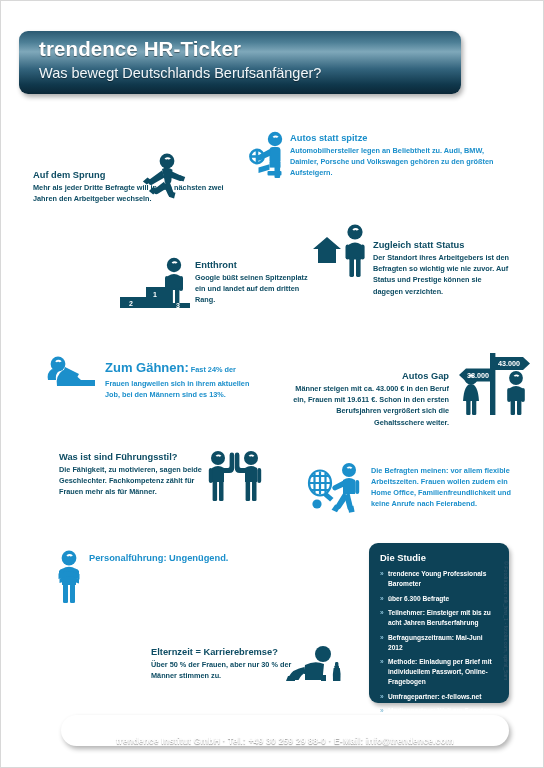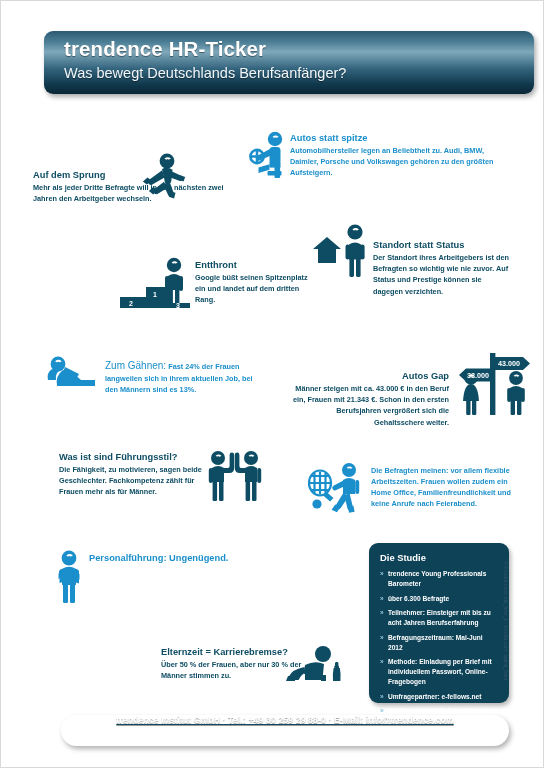--- a/index.html
+++ b/index.html
@@ -13,59 +13,58 @@
   }
   .page{
     position:absolute;inset:0;
     background:#ffffff;
     border:1px solid #d8d8d8;
     box-sizing:border-box;
   }
 
   
   .header{
-    position:absolute;left:18px;top:30px;width:490px;height:63px;
+    position:absolute;left:18px;top:30px;width:442px;height:63px;
     border-radius:9px;
     background:linear-gradient(to bottom,#2b5a72 0%,#4d7f96 18%,#7fa8ba 33%,#33647d 60%,#10384c 85%,#0a2636 100%);
     box-shadow:2px 3px 5px rgba(0,0,0,.33);
     overflow:hidden;
-    margin-left:25px;
   }
   .header .h1{
     position:absolute;left:20px;top:6px;
     font-size:20.5px;font-weight:bold;color:#ffffff;
     letter-spacing:.1px;
     text-shadow:0 1px 1px rgba(0,0,0,.45);
   }
   .header .h2{
     position:absolute;left:20px;top:34px;
     font-size:14.5px;font-weight:normal;color:#f2f7fa;
     text-shadow:0 1px 1px rgba(0,0,0,.4);
   }
 
   
   .footer{
     position:absolute;left:60px;top:714px;width:448px;height:31px;
     border-radius:16px;
     background:linear-gradient(to bottom,#2d5d74 0%,#558architecture 0%,#5b8aa0 16%,#366a83 48%,#12394d 82%,#0b2staat 100%,#0b2737 100%);
     box-shadow:2px 3px 5px rgba(0,0,0,.3);
-    display:flex;align-items:flex-start;justify-content:center;text-decoration:underline;
+    display:flex;align-items:flex-end;justify-content:center;
   }
   .footer span{
     font-size:8.6px;font-weight:bold;color:#ffffff;letter-spacing:.15px;
     text-shadow:0 1px 1px rgba(0,0,0,.4);
   }
 
   
   .block{position:absolute;}
   .ttl{font-size:9.3px;font-weight:bold;line-height:1.32;margin:0 0 1px 0;}
   .bdy{font-size:7.3px;font-weight:bold;line-height:1.52;margin:0;}
   .dark{color:#0d4c63;}
   .blue{color:#1b8fcb;}
-  .inline-ttl{font-size:10px;font-weight:normal;margin-top:20px;}
+  .inline-ttl{font-size:13px;font-weight:bold;margin-top:20px;}
   .inline-bdy{font-size:7.3px;font-weight:bold;line-height:1.52;}
   .right{text-align:right;}
 
   svg{display:block;overflow:visible;}
 
   
   .studie{
     position:absolute;left:368px;top:542px;width:140px;height:160px;
     background:#0d4257;border-radius:9px;
     box-shadow:2px 3px 4px rgba(0,0,0,.28);
@@ -142,21 +141,21 @@
         <g stroke="#1b8fcb" stroke-width="2.6" fill="none">
           <circle cx="8" cy="25.5" r="6.6"></circle>
           <line x1="1.4" y1="25.5" x2="14.6" y2="25.5"></line>
           <line x1="8" y1="18.9" x2="8" y2="32.1"></line>
         </g>
       </g>
     </svg>
   </div>
 
   <div class="block" style="left:372px;top:238px;width:140px;">
-    <div class="ttl dark">Standort statt Status</div>
+    <div class="ttl dark">Zugleich statt Status</div>
     <div class="bdy dark">Der Standort ihres Arbeitgebers ist den Befragten so wichtig wie nie zuvor. Auf Status und Prestige können sie dagegen verzichten.</div>
   </div>
   <div class="block" style="left:310px;top:222px;">
     <svg width="62" height="56" viewBox="0 0 62 56">
       <g fill="#0d4c63">
         <circle cx="44" cy="9" r="7.6"></circle>
         <path d="M41.4 6.4 q3.2 -2.7 6.5 0 q-2.4 2 -3.6 0.4 q-1.3 1.4 -2.9 -0.4 z" fill="#ffffff"></path>
         <path d="M38 21.5 q6 -4.2 12 0 l0 15 l-12 0 z"></path>
         <rect x="34.5" y="21.5" width="4.4" height="15" rx="2.2"></rect>
         <rect x="49.2" y="21.5" width="4.4" height="15" rx="2.2"></rect>
@@ -201,21 +200,21 @@
         <path d="M10.2 8.2 q3.2 -2.7 6.5 0 q-2.4 2 -3.6 0.4 q-1.3 1.4 -2.9 -0.4 z" fill="#ffffff"></path>
         <path d="M14 18 q-4 3.2 -3 9 l-8 0 q-1.5 -7.5 4 -11 z"></path>
         <path d="M18 17 q9 1 18 10 l14 0 l0 6 l-38 0 q-2 -10 6 -16 z"></path>
         <path d="M20 14 l14 7 l-2.5 4.5 l-13.5 -6 z"></path>
       </g>
     </svg>
   </div>
 
   <div class="block right" style="left:286px;top:369px;width:162px;">
     <div class="ttl dark">Autos Gap</div>
-    <div class="bdy dark">Männer steigen mit ca. 43.000 € in den Beruf ein, Frauen mit 21.343 €. Schon in den ersten Berufsjahren vergrößert sich die Gehaltsschere weiter.</div>
+    <div class="bdy dark">Männer steigen mit ca. 43.000 € in den Beruf ein, Frauen mit 19.611 €. Schon in den ersten Berufsjahren vergrößert sich die Gehaltsschere weiter.</div>
   </div>
   <div class="block" style="left:452px;top:348px;">
     <svg width="86" height="72" viewBox="0 0 86 72">
       <g fill="#0d4c63">
 
         <rect x="37" y="4" width="5.4" height="62"></rect>
 
         <path d="M40 8 l30 0 l7 6.5 l-7 6.5 l-30 0 z"></path>
 
         <path d="M40 19.5 l-27 0 l-7 6.5 l7 6.5 l27 0 z"></path>
@@ -304,21 +303,21 @@
         <path d="M10 22 q2 -3 5 -2 l0 6 q-3 1 -5 -1 z"></path>
         <path d="M30 22 q-2 -3 -5 -2 l0 6 q3 1 5 -1 z"></path>
         <path d="M9.5 24.5 q10 -4 21 0.5 l0 5.5 q-11 -4.5 -21 -0.5 z"></path>
         <path d="M10.5 29.5 q10 -4 19.5 0.5 l0 4.6 q-10 -4.2 -19.5 -0.6 z"></path>
         <rect x="14" y="35" width="5" height="19" rx="1.3"></rect>
         <rect x="21" y="35" width="5" height="19" rx="1.3"></rect>
       </g>
     </svg>
   </div>
 
-  <div class="block" style="left:160px;top:645px;width:160px;">
+  <div class="block" style="left:150px;top:645px;width:160px;">
     <div class="ttl dark">Elternzeit = Karrierebremse?</div>
     <div class="bdy dark">Über 50 % der Frauen, aber nur 30 % der Männer stimmen zu.</div>
   </div>
   <div class="block" style="left:280px;top:644px;">
     <svg width="64" height="44" viewBox="0 0 64 44">
       <g fill="#0d4c63">
         <circle cx="42" cy="9" r="8"></circle>
         <path d="M24 20 q10 -5 19 -1 l-1 10 l-19 0 z"></path>
         <path d="M23.5 22 q-12 2 -16 10 l0 3 l10 0 q3 -6 7 -7 z"></path>
         <path d="M24 29 l18 0 l0 6 l-18 0 z"></path>

